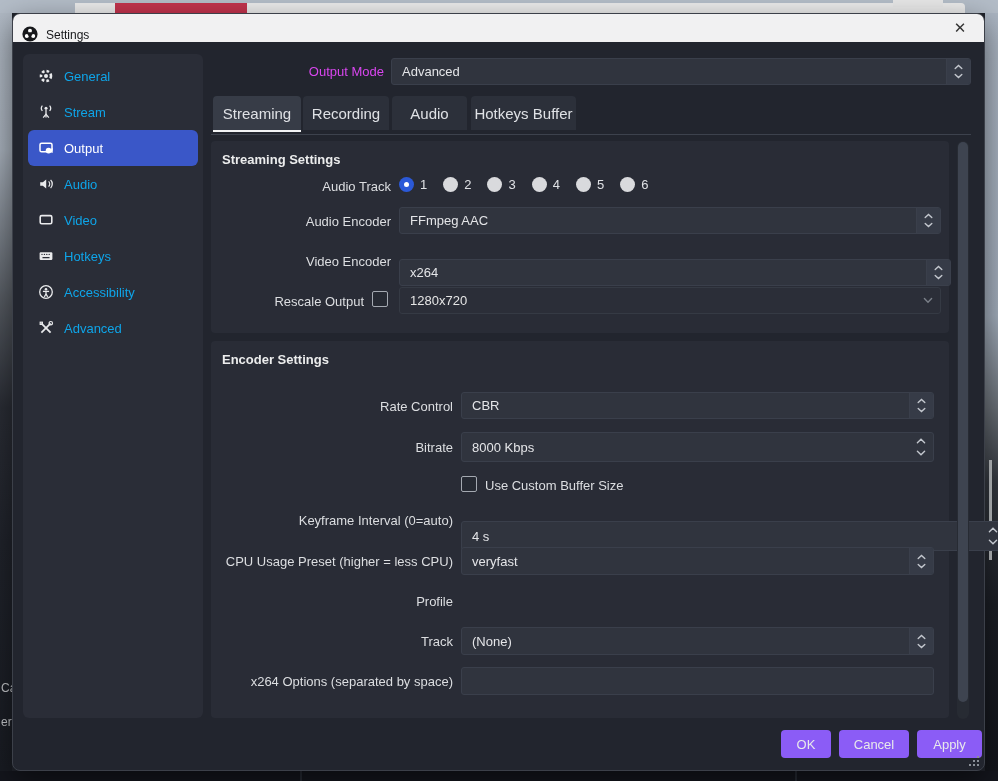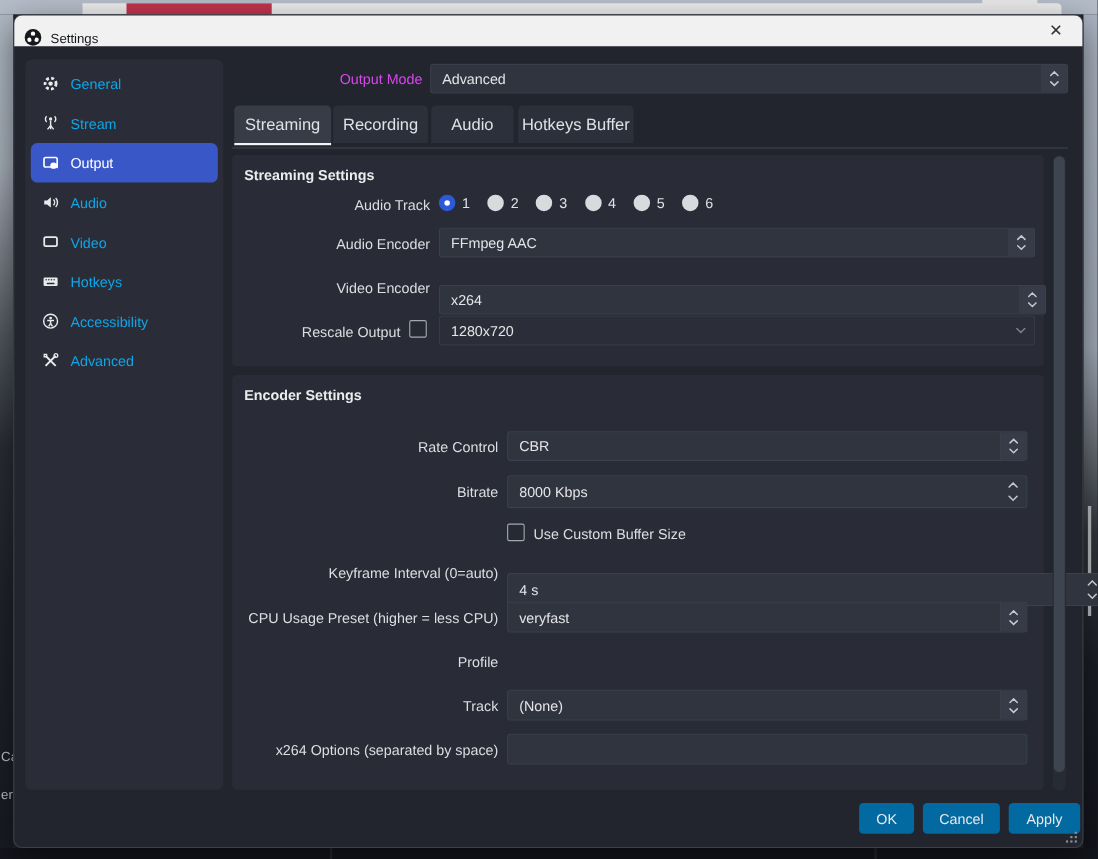--- a/index.html
+++ b/index.html
@@ -83,21 +83,21 @@
 
   
   .tinput { position:absolute; background:#30343e; border:1px solid #3a3f4b; border-radius:3px;
     color:#e4e5e8; font-size:13px; padding:0 10px; font-family:"Liberation Sans", sans-serif; }
 
   
   #scroll-track { position:absolute; left:944px; top:127px; width:12px; height:578px; background:#272b33; border-radius:6px; }
   #scroll-thumb { position:absolute; left:1px; top:1px; width:10px; height:560px; background:#3e4450; border-radius:5px; }
 
   
-  .fbtn { position:absolute; top:716px; height:28px; background:#0369a1; border:none; border-radius:4px;
+  .fbtn { position:absolute; top:716px; height:28px; background:#8b5cf6; border:none; border-radius:4px;
     color:#e8e9eb; font-size:13px; font-family:"Liberation Sans", sans-serif; cursor:pointer; }
   #grip { position:absolute; right:4px; bottom:3px; display:flex; }
 </style>
 </head>
 <body>
 
 <div id="screen">
 
   <div class="bg bg-top"></div>
   <div class="bg bg-whitebar"></div>

